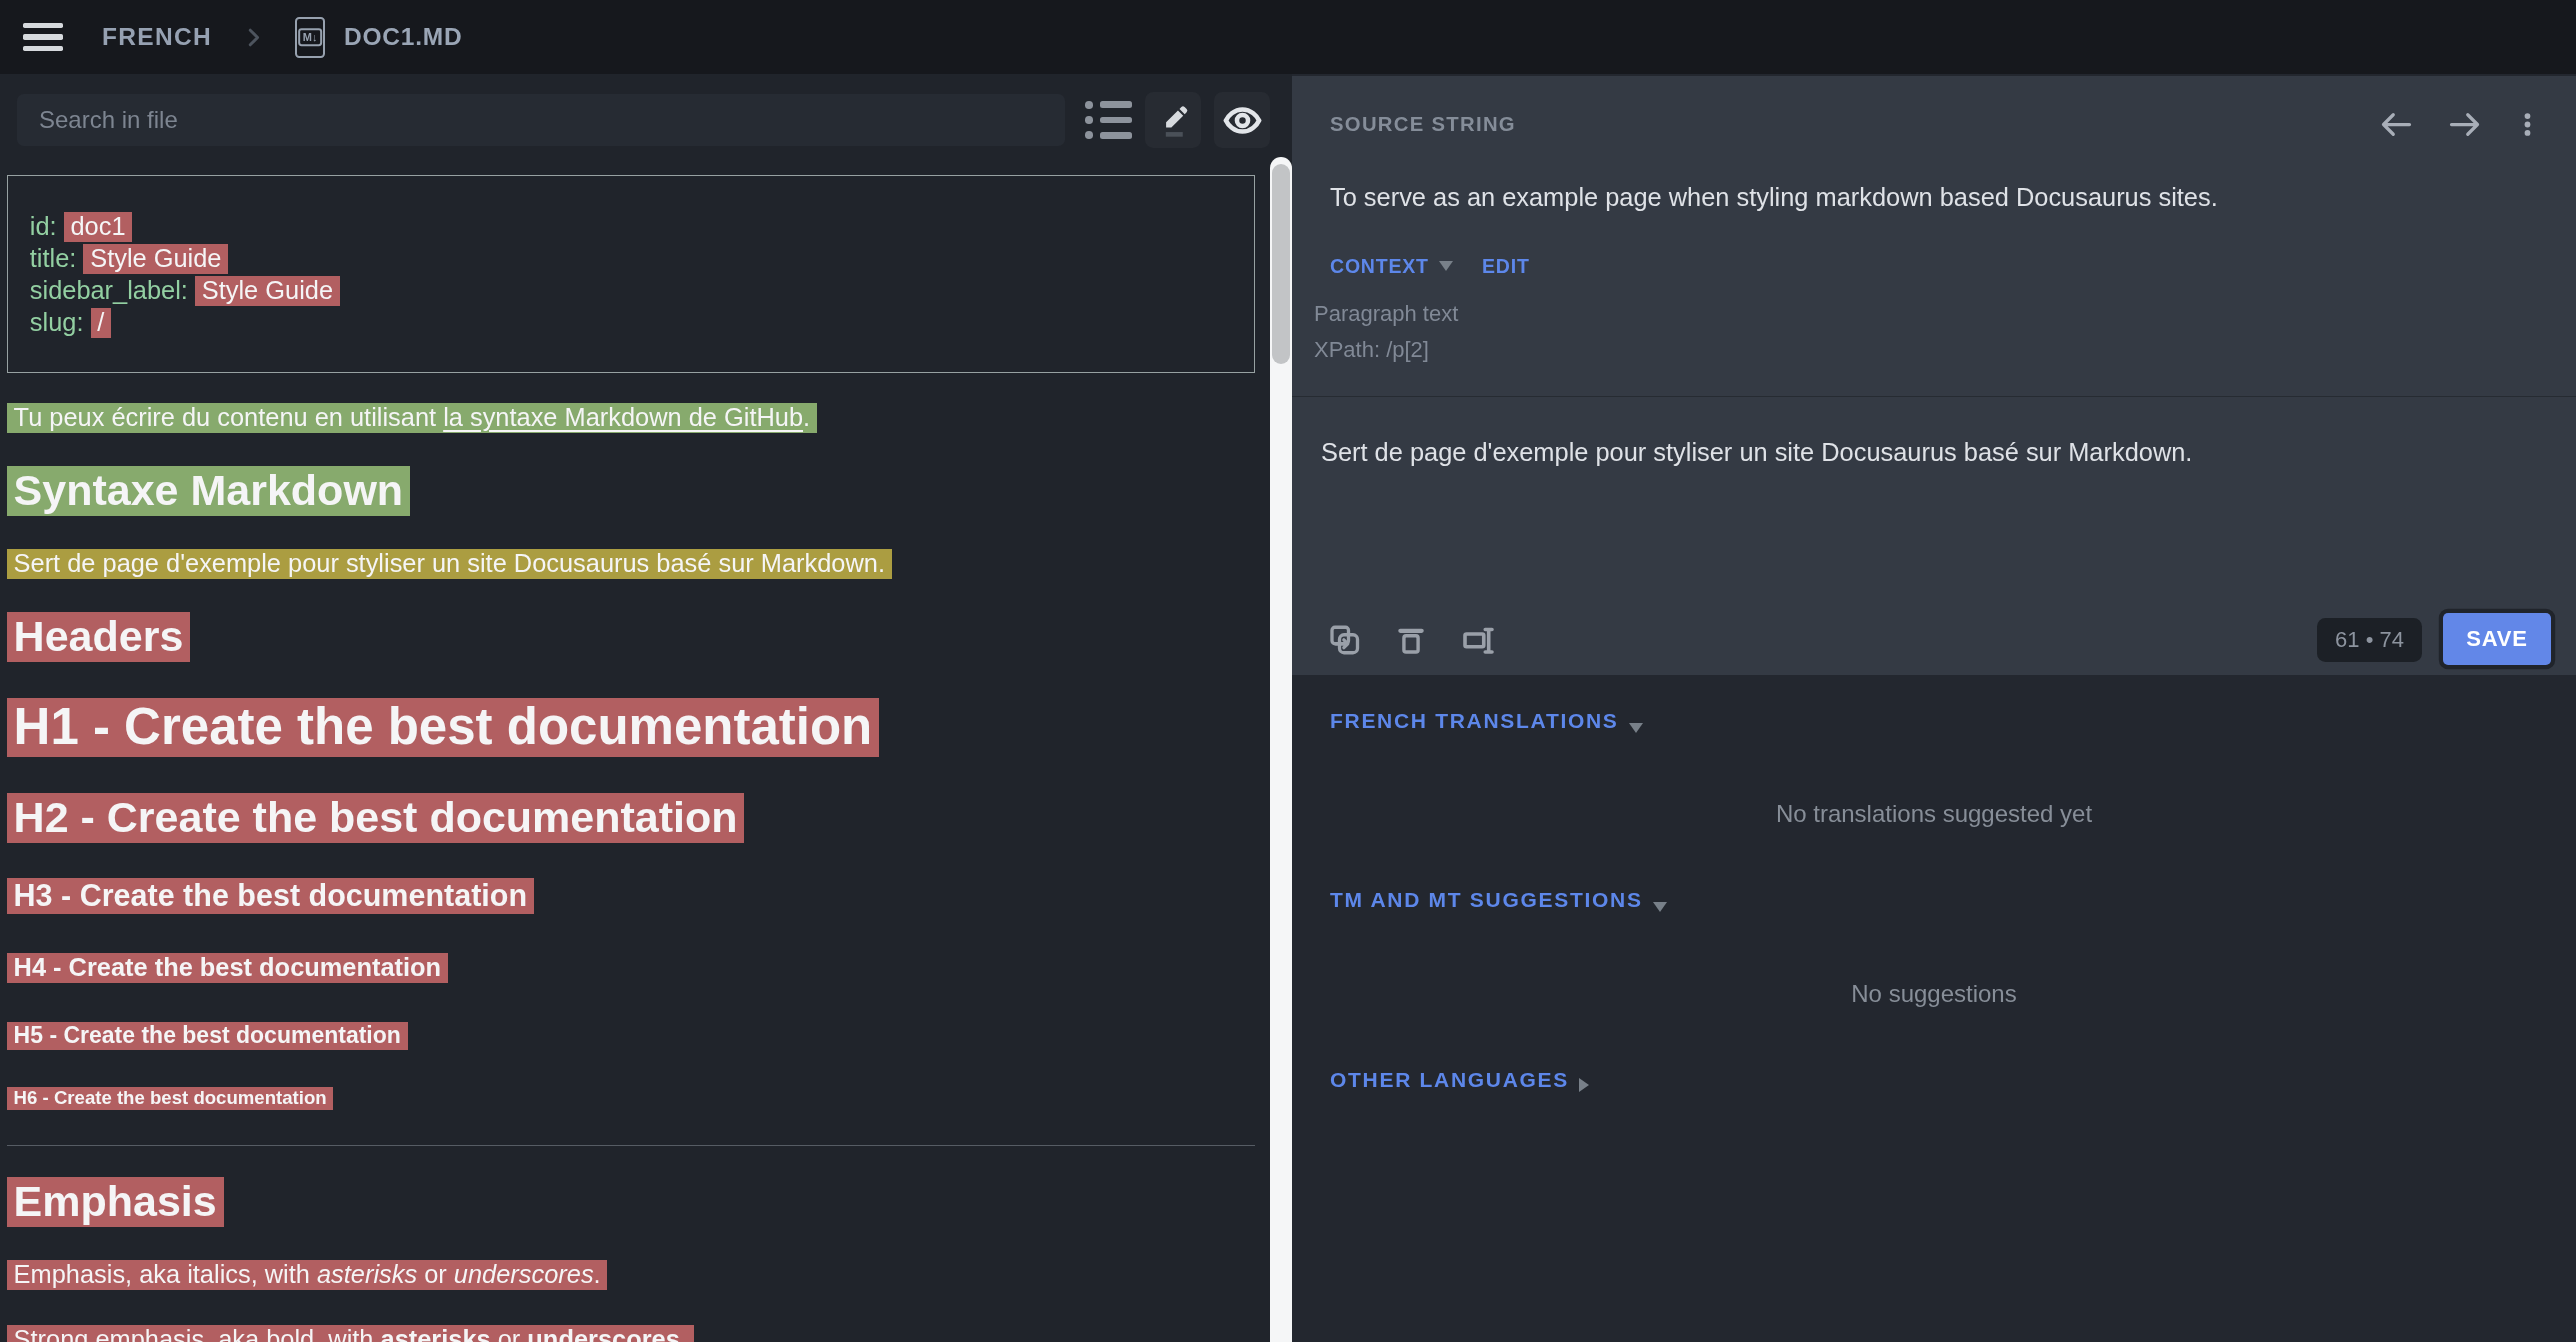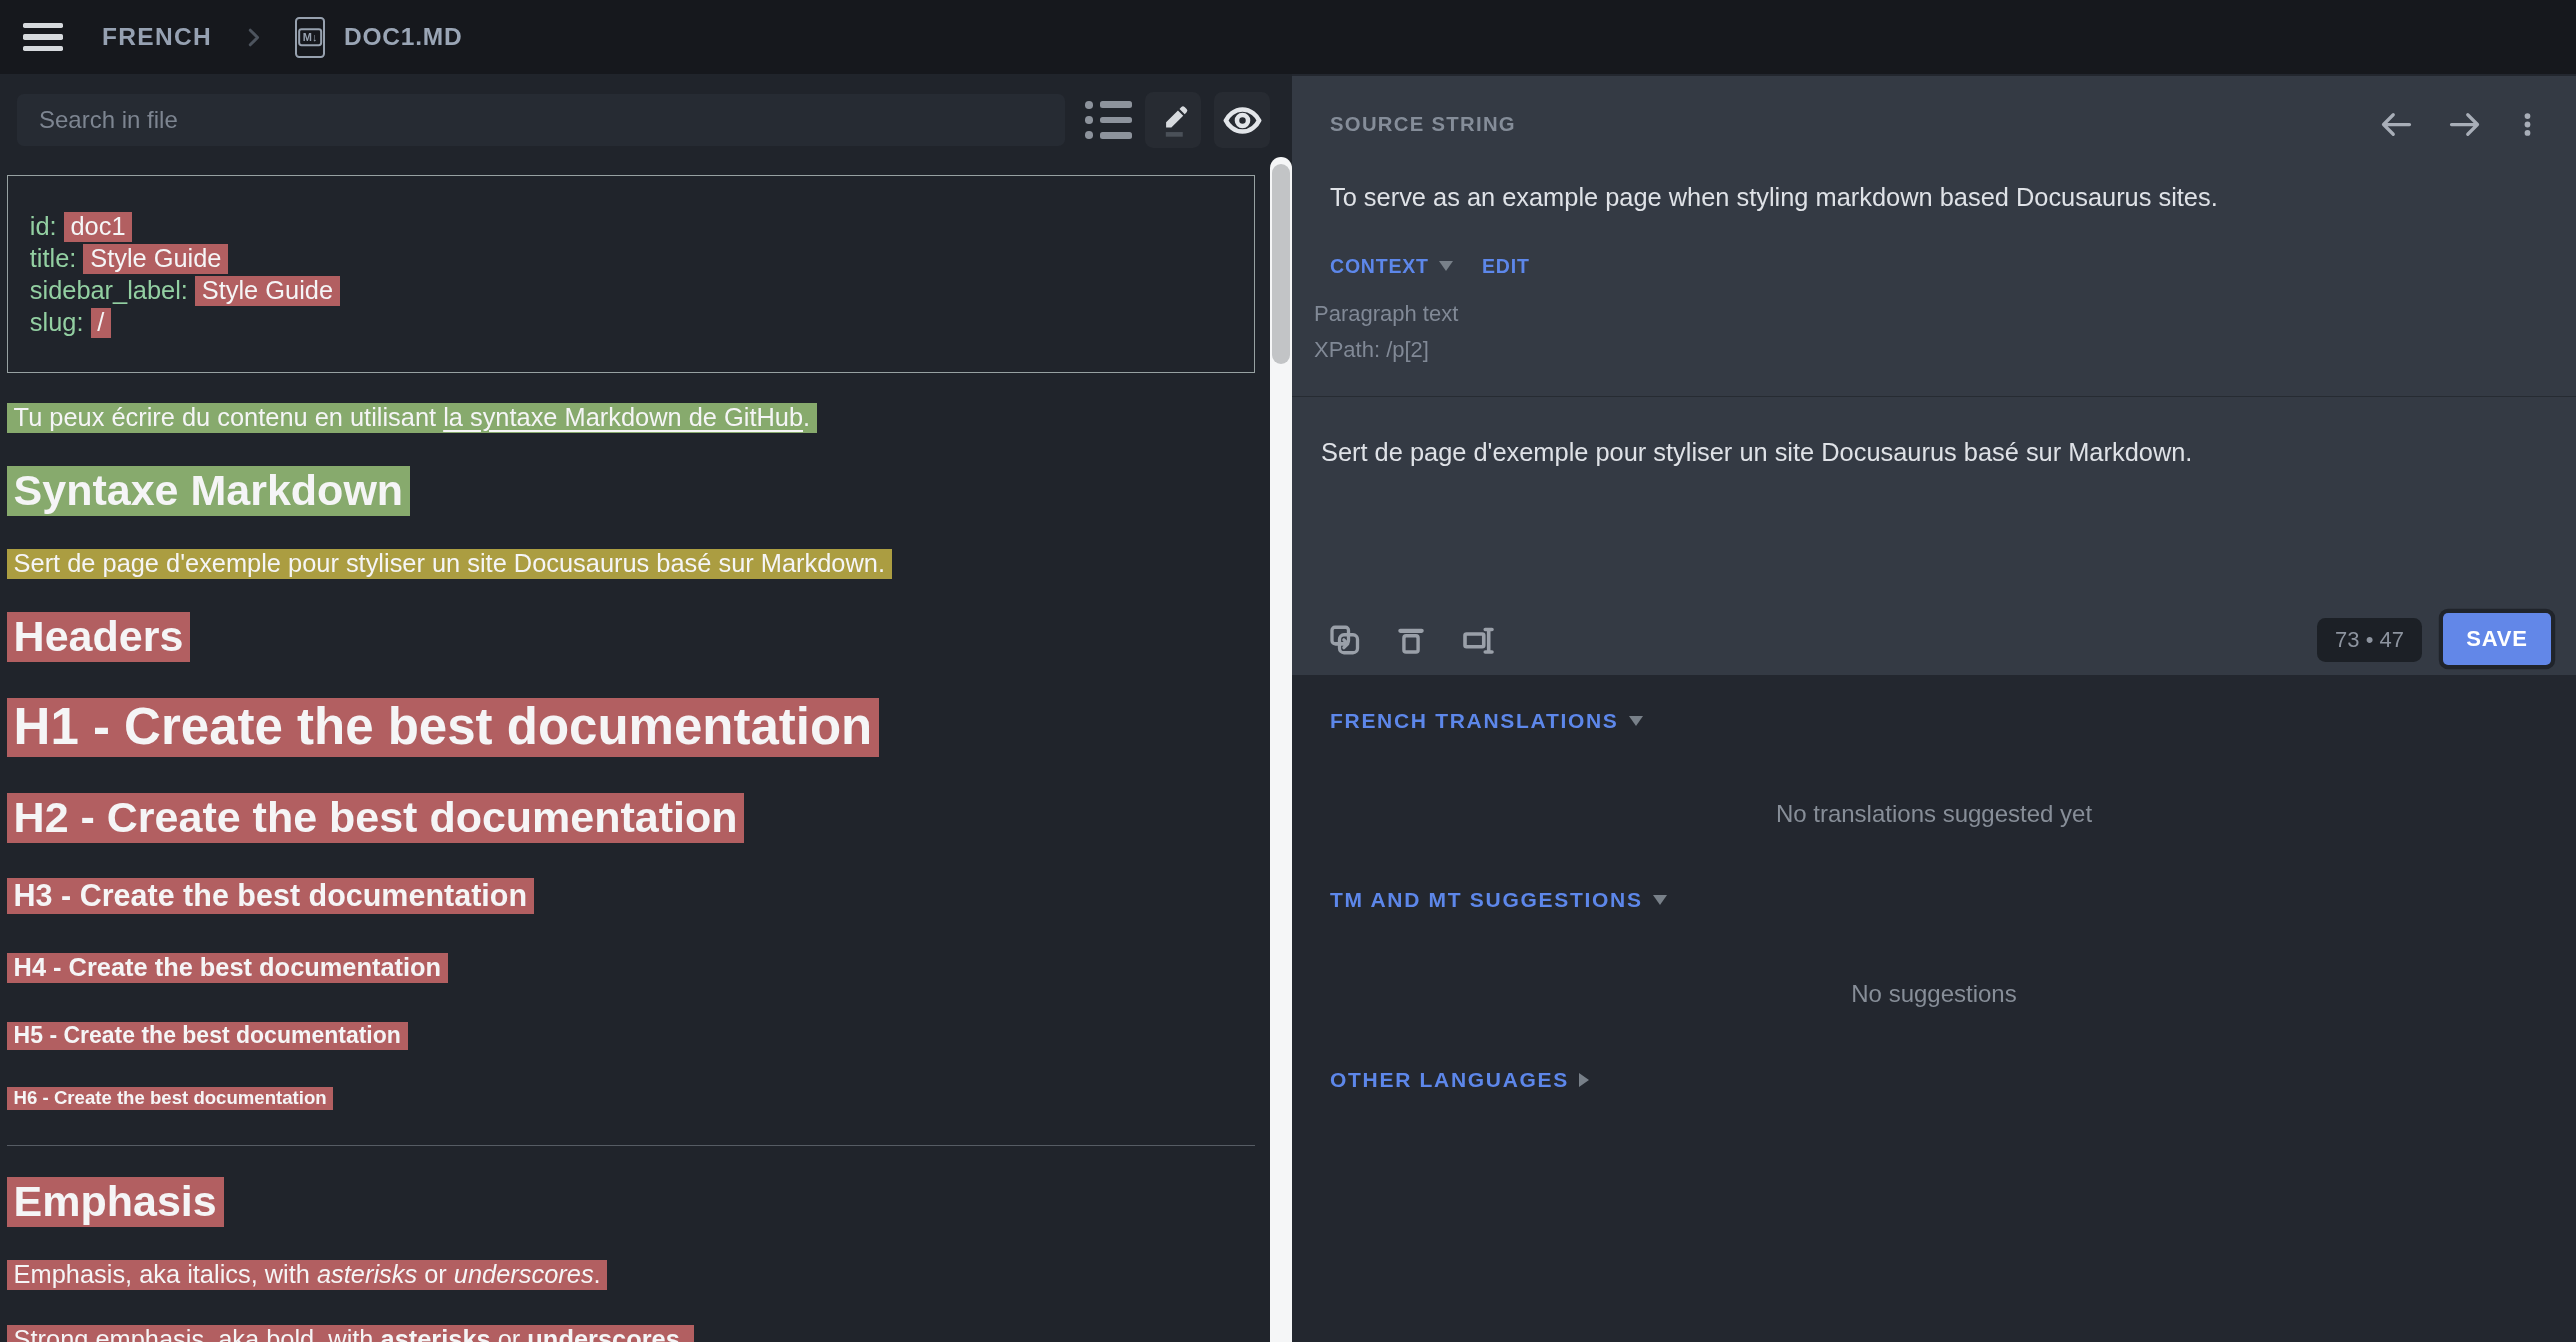--- a/index.html
+++ b/index.html
@@ -96,21 +96,21 @@
     position:absolute; left:1025px; top:542px; width:105px; height:44px; background:#1c2026;
     border-radius:8.5px; color:#8d949f; font-size:22px; display:flex; align-items:center; justify-content:center;
   }
   .save-btn {
     position:absolute; left:1151px; top:537px; width:108px; height:52px;
     background:#6287e8; border:none; border-radius:5.1px; box-shadow:0 0 0 4.2px #20242b;
     color:#ffffff; font-size:22px; font-weight:bold; letter-spacing:0.8px; cursor:pointer;
     font-family:"Liberation Sans",sans-serif;
   }
   .rp-bottom { position:absolute; left:0; top:601px; width:100%; bottom:0; background:#23272f; }
-  .sec-row { position:absolute; left:38px; display:flex; align-items:center; cursor:pointer; }
+  .sec-row { position:absolute; left:38px; display:flex; align-items:flex-end; cursor:pointer; }
   .empty-text { position:absolute; left:0; width:100%; text-align:center; font-size:24px; color:#878e98; }
 </style>
 </head>
 <body>
 
 <div class="app">
 
   <header class="topbar">
     <div class="hamburger">
         <span></span>
@@ -254,21 +254,21 @@
             </svg>
         </button>
         <button class="icon-btn">
           <svg width="37" height="36" viewBox="0 0 24 24" fill="none" stroke="#9aa0a9" stroke-width="2.4" stroke-linecap="round">
               <rect x="3" y="8" width="12.5" height="8.5" rx="1"></rect>
               <path d="M16.5 5h4.5M16.5 20h4.5M18.8 5v15"></path>
             </svg>
         </button>
       </div>
 
-      <div class="char-badge">73 • 47</div>
+      <div class="char-badge">61 • 74</div>
       <button class="save-btn">SAVE</button>
     </div>
 
     <div class="rp-bottom">
       <div class="sec-row" style="top:34px;">
         <span class="blue-link" style="font-size:21px;letter-spacing:1.7px;">FRENCH TRANSLATIONS</span>
         <span class="tri-down"></span>
       </div>
       <div class="empty-text" style="top:125px;">No translations suggested yet</div>
 

